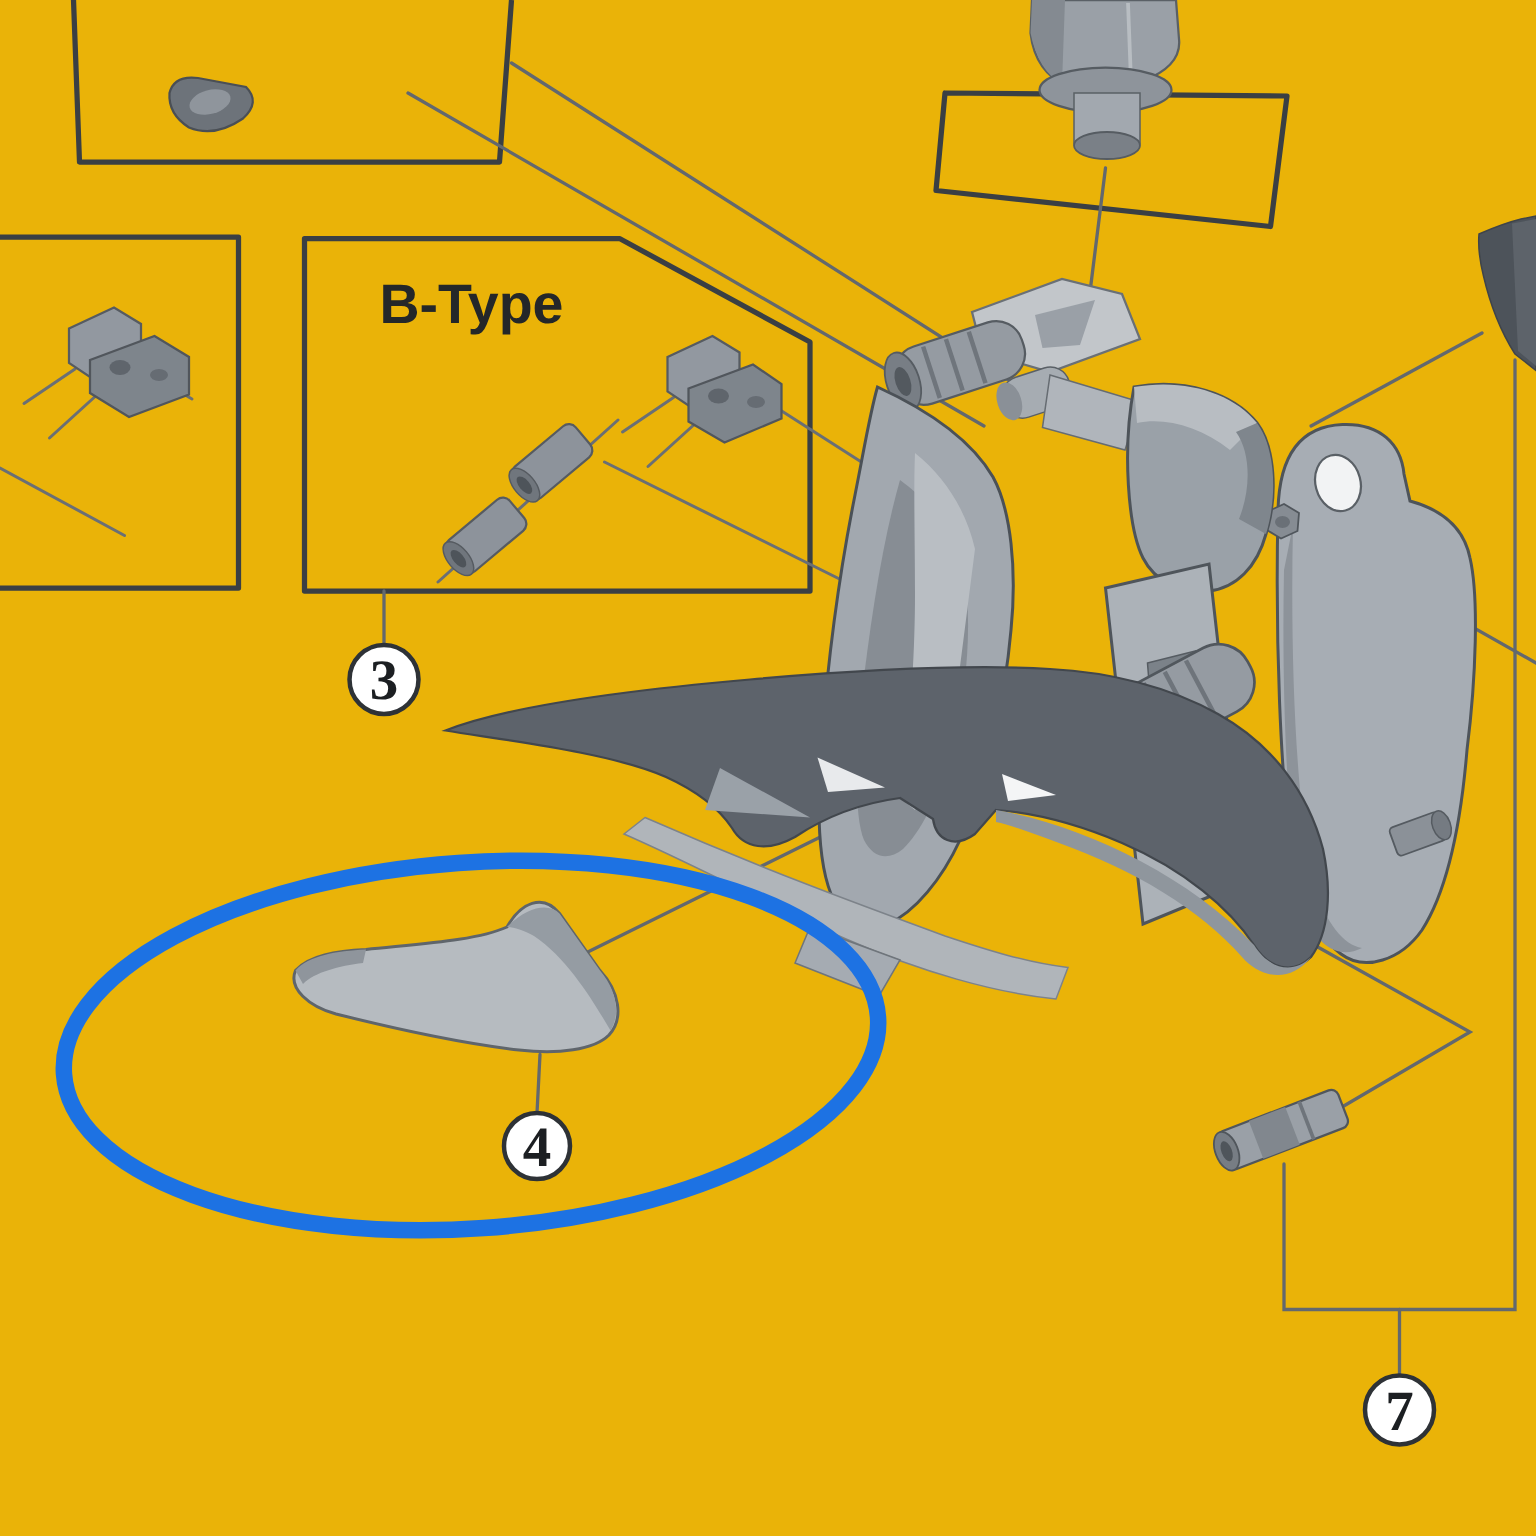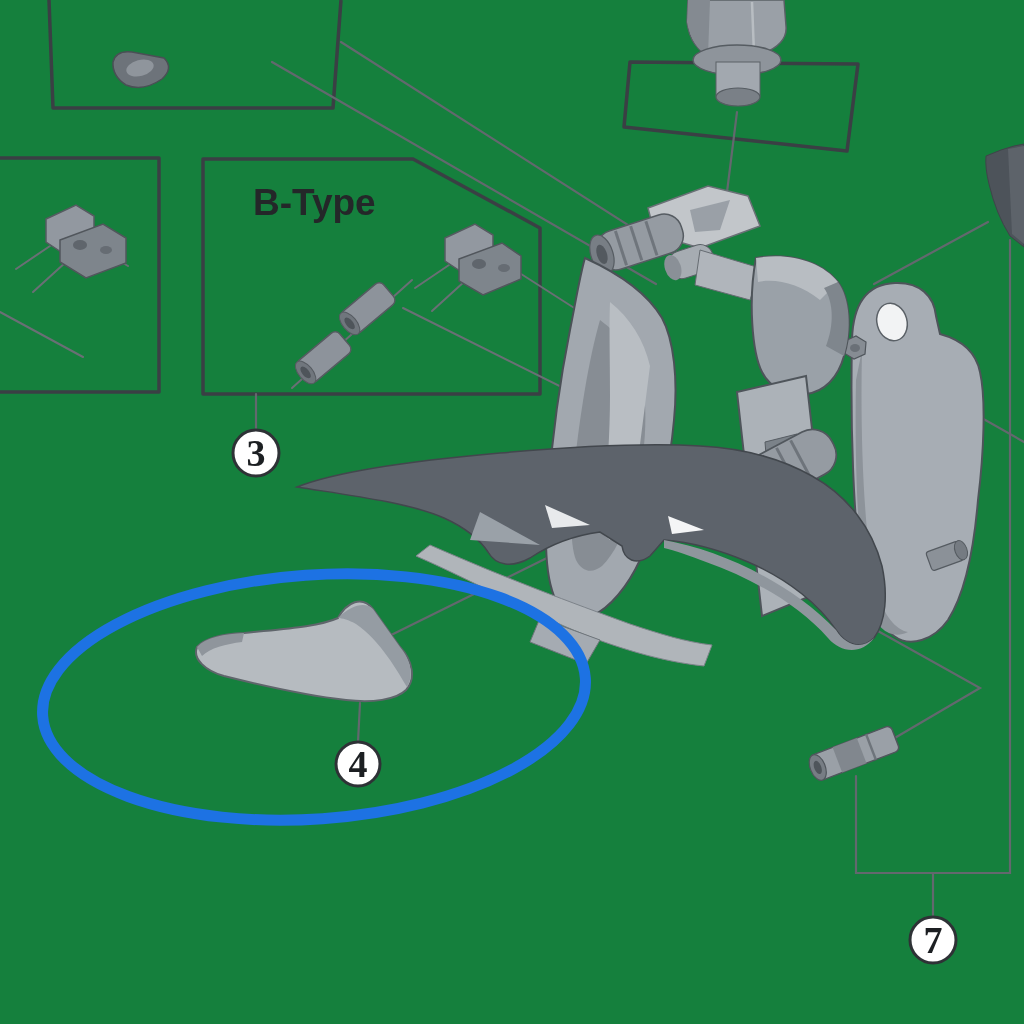--- a/index.html
+++ b/index.html
@@ -1,16 +1,16 @@
 <!DOCTYPE html>
 <html><head>
 <meta charset="utf-8">
 <style>
   html,body{margin:0;padding:0;background:#ffffff;}
-  .stage{width:1024px;height:1024px;position:relative;background:#15803d;overflow:hidden;}
+  .stage{width:1024px;height:1024px;position:relative;background:#eab308;overflow:hidden;}
   svg{display:block;}
   .boxline{fill:none;stroke:#3a3f44;stroke-width:3.5;stroke-linejoin:round;}
   .leader{fill:none;stroke:#63686e;stroke-width:2.2;stroke-linecap:round;}
   .thin{fill:none;stroke:#6a6f75;stroke-width:2;stroke-linecap:round;}
   .callout-circle{fill:#ffffff;stroke:#2e3236;stroke-width:3;}
   .callout-num{font-family:"Liberation Serif", serif;font-weight:bold;font-size:38px;fill:#1c1f22;text-anchor:middle;}
   .boxlabel{font-family:"Liberation Sans", sans-serif;font-weight:bold;font-size:37px;fill:#242729;}
 </style>
 </head>
 <body>

